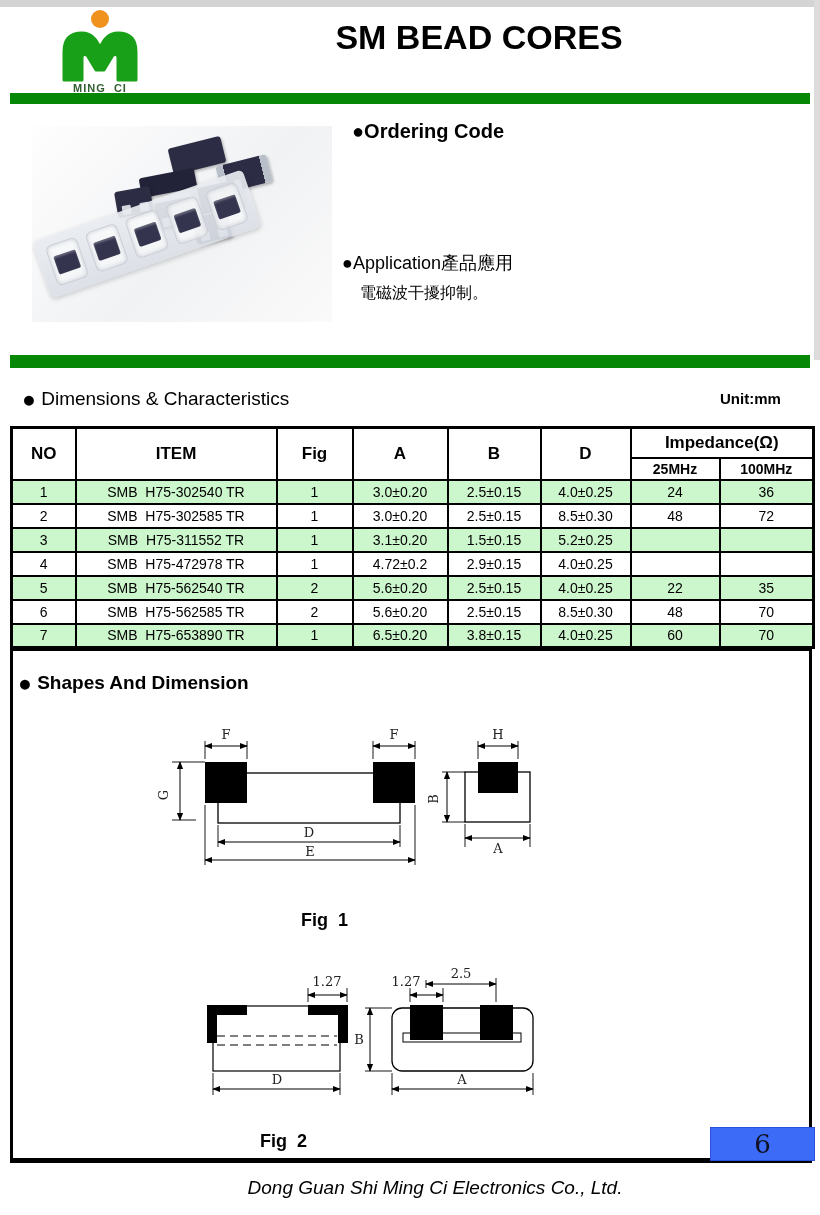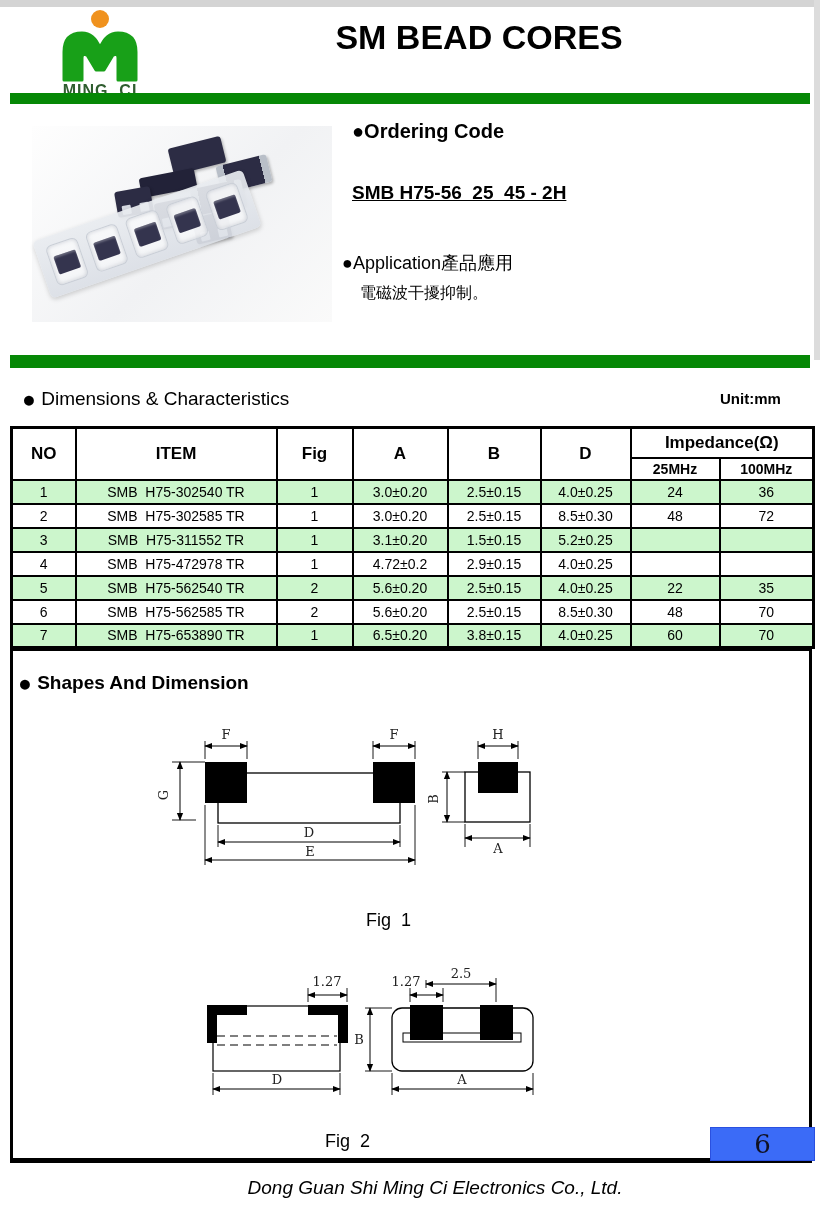--- a/index.html
+++ b/index.html
@@ -4,21 +4,21 @@
 <style>
   html,body{margin:0;padding:0;background:#fff;}
   .page{position:relative;width:820px;height:1215px;background:#fff;overflow:hidden;
         font-family:"Liberation Sans",sans-serif;color:#000;}
   .edge-top{position:absolute;left:0;top:0;width:820px;height:7px;background:#d4d4d4;}
   .edge-right{position:absolute;right:0;top:0;width:6px;height:360px;background:#dcdcdc;}
   .pre{white-space:pre;}
 
   
   .logo{position:absolute;left:48px;top:8px;width:104px;height:88px;text-align:center;}
-  .logo-text{font-weight:bold;font-size:16px;letter-spacing:1px;color:#2f5d2f;margin-top:-4px;}
+  .logo-text{font-weight:bold;font-size:11px;letter-spacing:1px;color:#2f5d2f;margin-top:-4px;}
   .title{position:absolute;left:254px;top:18px;width:450px;text-align:center;
          font-size:34px;font-weight:bold;letter-spacing:0px;}
   .greenbar{position:absolute;left:10px;width:800px;background:#068806;}
   .gb1{top:93px;height:11px;}
   .gb2{top:355px;height:13px;}
 
   
   .photo{position:absolute;left:32px;top:126px;width:300px;height:196px;
          background:linear-gradient(135deg,#fefefe 0%,#f1f2f4 55%,#fafafa 100%);}
   .bead{position:absolute;border-radius:3px;background:#2c2c44;box-shadow:1px 2px 3px rgba(0,0,0,.28);}
@@ -56,21 +56,21 @@
   .hdr1{height:30px;}.hdr2{height:22px;}
   table.spec tbody tr{height:24px;font-size:14px;}
   table.spec tbody tr:nth-child(odd){background:#ccf6cc;}
   td.item{text-align:left;padding-left:5px;white-space:pre;}
 
   
   .shapes-box{position:absolute;left:10px;top:648px;width:802px;height:515px;box-sizing:border-box;
               border:3px solid #000;border-bottom-width:5px;}
   .shapes-heading{position:absolute;left:18px;top:670px;font-size:19px;font-weight:bold;}
   .figsvg{position:absolute;}
-  .fig-caption{position:absolute;font-weight:normal;font-size:18px;text-align:right;width:110px;}
+  .fig-caption{position:absolute;font-weight:bold;font-size:18px;text-align:left;width:110px;}
   .cap1{left:301px;top:910px;}
   .cap2{left:260px;top:1131px;}
   .dimtext{font-family:"DejaVu Serif",serif;font-size:13px;fill:#222;}
   .page-num{position:absolute;left:710px;top:1127px;width:105px;height:34px;background:#3b6bf7;
             border:1px solid #2a50e0;box-sizing:border-box;text-align:center;z-index:5;
             font-family:"DejaVu Serif",serif;font-size:26px;line-height:32px;color:#101020;}
   .footer{position:absolute;left:0;top:1177px;width:820px;text-align:center;
           font-size:19px;font-style:italic;padding-left:25px;}
 </style>
 </head>
@@ -126,21 +126,20 @@
       <div class="cell">
           <div class="tbead"></div>
         </div>
       <div class="cell">
           <div class="tbead"></div>
         </div>
     </div>
   </div>
 
   <div class="oc-heading"><span class="oc-bullet">●</span><span>Ordering Code</span></div>
-  <div class="oc-code pre">SMB H75-56  25  45 - 2H</div>
   <div class="app-heading"><span>●</span><span>Application產品應用</span></div>
   <div class="app-text">電磁波干擾抑制。</div>
 
   <div class="greenbar gb2"></div>
 
   <div class="dim-heading"><span class="big-bullet">●</span> <span>Dimensions &amp; Characteristics</span></div>
   <div class="unit">Unit:mm</div>
 
   <table class="spec">
     <colgroup>

